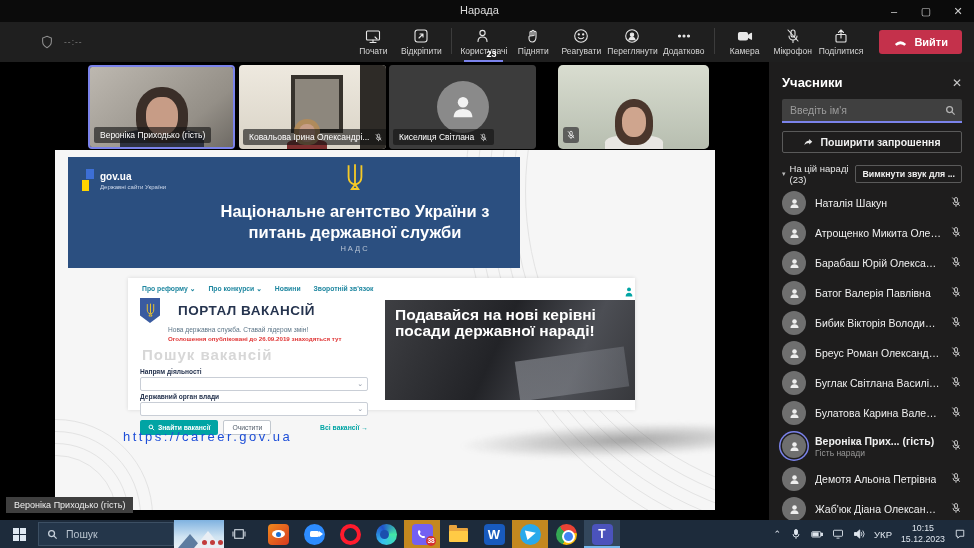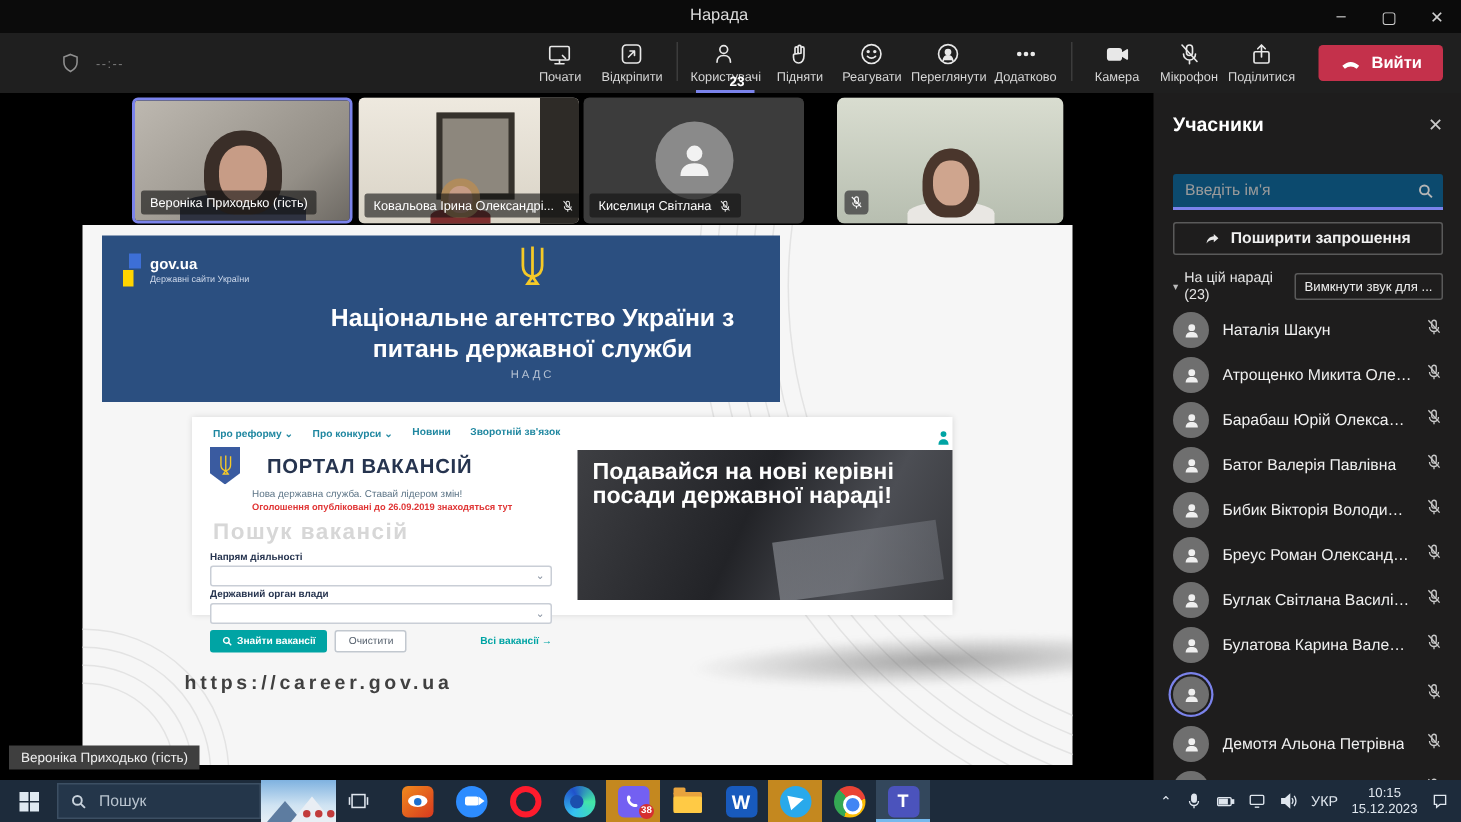--- a/index.html
+++ b/index.html
@@ -104,43 +104,43 @@
             font-weight:bold;border-radius:2px;padding:4px 8px;}
   .btn-find svg{width:7px;height:7px;stroke:#fff;fill:none;stroke-width:1.6;}
   .btn-clear{border:1px solid #c2c8cf;color:#55606d;font-size:6.8px;border-radius:2px;padding:3px 8px;background:#fff;}
   .link-all{margin-left:auto;font-size:6.8px;font-weight:bold;color:var(--teal);}
   .ad{position:absolute;left:257px;top:22px;width:250px;height:100px;overflow:hidden;
       background:linear-gradient(115deg,#3e3f43,#222327 45%,#4c4e54 75%,#37383c);}
   .ad::before{content:"";position:absolute;right:8px;bottom:6px;width:110px;height:40px;
       background:linear-gradient(100deg,#9a9da4,#6e7178);transform:rotate(-8deg);opacity:.55;}
   .ad .adtext{position:relative;padding:7px 10px;font-size:15.5px;line-height:1.03;font-weight:bold;color:#fff;}
   .ad-user{position:absolute;left:495px;top:8px;width:12px;height:12px;fill:var(--teal);}
-  .share-url{position:absolute;left:68px;top:297px;font-size:13px;font-weight:bold;color:#404040;letter-spacing:2.5px;}
+  .share-url{position:absolute;left:68px;top:279px;font-size:13px;font-weight:normal;color:#1d4ed8;letter-spacing:2.5px;}
   .presenter-label{position:absolute;left:6px;top:435px;background:#3f3f3f;color:#eee;font-size:9px;
                    padding:3px 8px;z-index:5;}
 
   
   .panel{position:absolute;left:768px;top:62px;width:206px;height:458px;background:#1e1d1d;border-left:1px solid #000;}
   .panel-header{display:flex;align-items:center;padding:13px 13px 6px;}
   .panel-header .pt{font-size:13px;font-weight:bold;color:#fff;}
   .panel-header .close{margin-left:auto;color:#c8c8c8;font-size:12px;}
-  .psearch{margin:20px 13px 0;height:22px;background:#0c4a6e;border-bottom:2px solid var(--accent);
+  .psearch{margin:3px 13px 0;height:22px;background:#404040;border-bottom:2px solid var(--accent);
            border-radius:2px 2px 0 0;display:flex;align-items:center;padding:0 6px;}
   .psearch input{flex:1;background:transparent;border:none;outline:none;color:#ddd;font-size:10.5px;
                  font-family:"Liberation Sans",sans-serif;}
   .psearch input::placeholder{color:#9b9b9b;}
   .psearch svg{width:11px;height:11px;stroke:#b5b5b5;fill:none;stroke-width:1.4;}
   .invite-btn{margin:8px 13px 0;height:20px;border:1px solid #5a5a5a;border-radius:2px;display:flex;
               align-items:center;justify-content:center;gap:6px;color:#f0f0f0;font-size:10.5px;font-weight:bold;}
   .invite-btn svg{width:11px;height:11px;fill:#e8e8e8;}
   .section-row{margin:10px 13px 3px;display:flex;align-items:center;}
   .section-row .sec{font-size:9.5px;color:#e6e6e6;}
   .section-row .tri{font-size:7px;color:#bbb;margin-right:4px;}
   .mute-all{margin-left:auto;border:1px solid #5a5a5a;border-radius:2px;color:#f0f0f0;font-size:8.8px;
-            font-weight:normal;padding:3px 6px;white-space:nowrap;text-align:right;}
+            font-weight:bold;padding:3px 6px;white-space:nowrap;text-align:right;}
   .plist{margin-top:3px;}
   .prow{display:flex;align-items:center;height:30px;padding:0 13px;gap:9px;}
   .prow .pav{position:relative;width:24px;height:24px;border-radius:50%;background:#6f6f6f;flex:none;
              display:flex;align-items:center;justify-content:center;}
   .prow .pav svg{width:13px;height:13px;fill:#efefef;}
   .prow.self .pav{box-shadow:0 0 0 1.5px #1e1d1d,0 0 0 3px var(--accent);}
   .prow .pname{font-size:10.5px;color:#f0f0f0;white-space:nowrap;overflow:hidden;text-overflow:ellipsis;}
   .prow .psub{font-size:8.5px;color:#999;margin-top:1px;}
   .prow.self{height:36px;} .prow.self .pname{font-weight:bold;}
   .prow .pmic{margin-left:auto;flex:none;}
@@ -706,20 +706,24 @@
           </div>
         </div>
 
         <div class="prow self">
           <div class="pav">
             <svg viewBox="0 0 16 16">
               <circle cx="8" cy="5.5" r="2.8"></circle>
               <path d="M3 13.5c0-3 2-4.5 5-4.5s5 1.5 5 4.5z"></path>
             </svg>
           </div>
+          <div style="min-width:0;">
+            <div class="pname">Вероніка Прих...  (гість)</div>
+            <div class="psub">Гість наради</div>
+          </div>
           <div class="pmic">
             <svg class="mic-muted" viewBox="0 0 16 16">
               <rect x="6" y="2" width="4" height="7" rx="2"></rect>
               <path d="M4 8a4 4 0 0 0 8 0M8 12v2.5"></path>
               <line x1="3" y1="2" x2="13" y2="13"></line>
             </svg>
             
           </div>
         </div>
 

